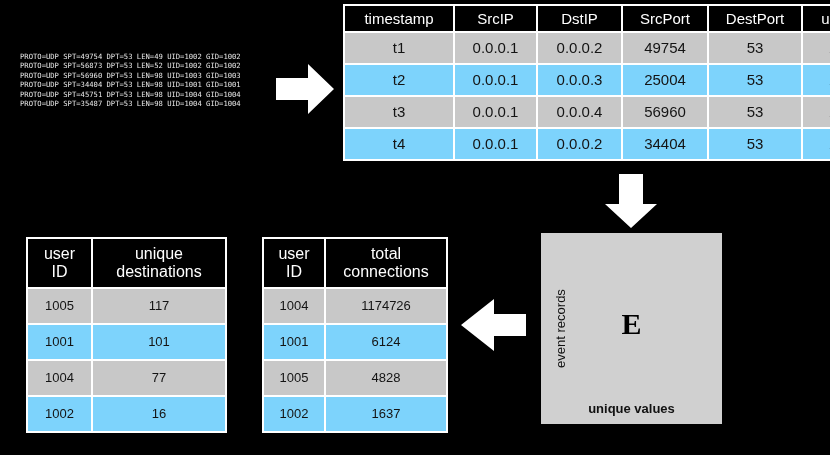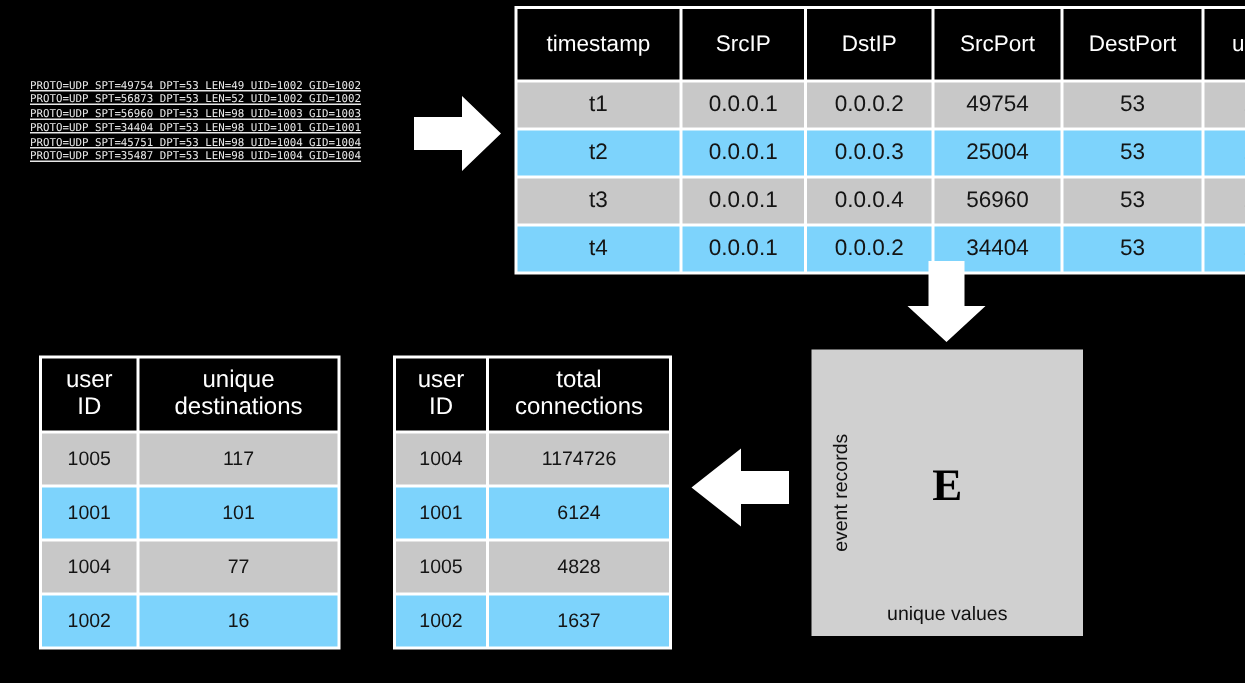--- a/index.html
+++ b/index.html
@@ -27,39 +27,38 @@
   .log-block {
     position: absolute;
     left: 20px;
     top: 52px;
     font-family: "DejaVu Sans Mono", monospace;
     font-size: 7.2px;
     line-height: 9.4px;
     color: #e8e8e8;
     white-space: pre;
     letter-spacing: 0px;
-    text-decoration: underline;
   }
   .log-line { display: block; white-space: pre; }
 
   
   .tbl {
     position: absolute;
     border-collapse: separate;
     border-spacing: 2px;
     background: #ffffff;
     table-layout: fixed;
   }
   .tbl th {
     background: #000000;
     color: #ffffff;
     font-weight: normal;
     font-size: 15px;
     text-align: center;
-    padding: 15px 4px;
+    padding: 4px 4px;
     line-height: 17px;
   }
   .tbl td {
     color: #141414;
     font-size: 14px;
     text-align: center;
     padding: 7px 4px;
     line-height: 16px;
   }
   .row-dark td { background: #c8c8c8; }
@@ -127,20 +126,21 @@
     color: #111111;
   }
   #matrix-xlabel {
     position: absolute;
     left: 0;
     bottom: 8px;
     width: 100%;
     text-align: center;
     font-size: 13px;
     color: #111111;
+    font-weight: bold;
   }
 
   
   .arrow { position: absolute; }
   #arrow-log-to-table { left: 274px; top: 58px; width: 62px; height: 62px; }
   #arrow-table-to-matrix { left: 602px; top: 172px; width: 58px; height: 58px; }
   #arrow-matrix-to-tables { left: 458px; top: 294px; width: 70px; height: 62px; }
 </style>
 </head>
 <body>

